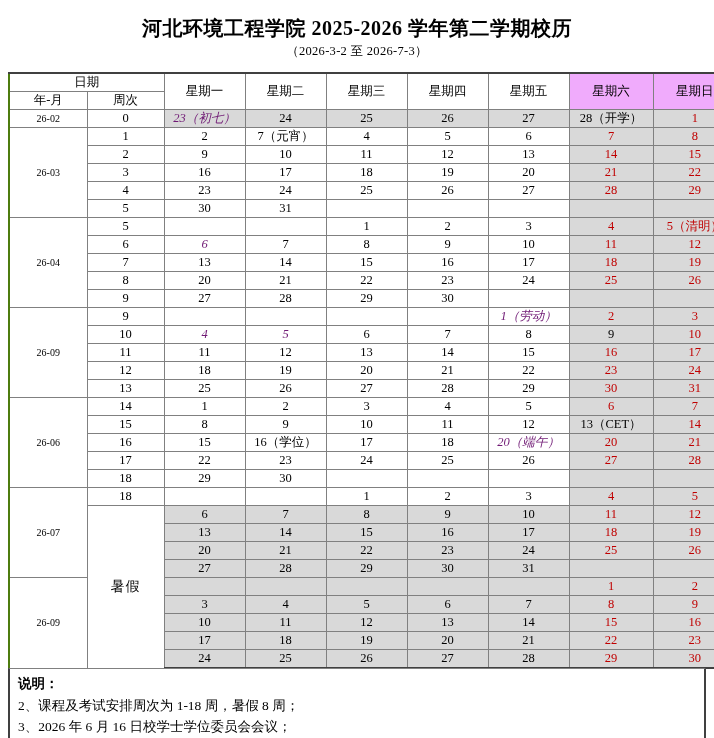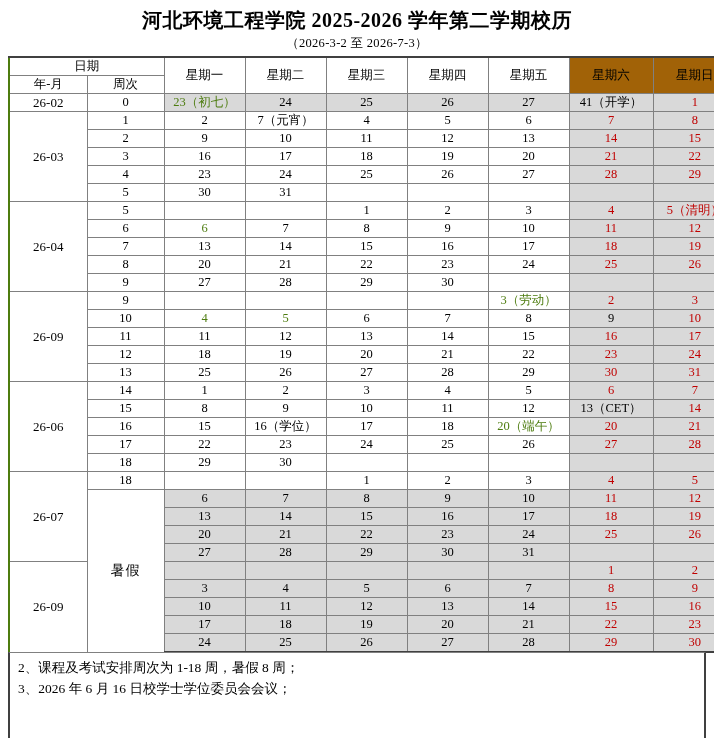--- a/index.html
+++ b/index.html
@@ -19,30 +19,30 @@
     height: 738px;
     position: relative;
     box-sizing: border-box;
     padding: 0 8px;
   }
   .doc-title {
     text-align: center;
     font-size: 20px;
     font-weight: bold;
     letter-spacing: 0.5px;
-    padding-top: 8px;
+    padding-top: 16px;
     line-height: 1.25;
     white-space: nowrap;
   }
   .doc-subtitle {
     text-align: center;
     font-size: 12.5px;
     font-weight: normal;
     padding-top: 2px;
-    padding-bottom: 4px;
+    padding-bottom: 12px;
     letter-spacing: 0.3px;
   }
   table.calendar {
     border-collapse: collapse;
     width: 698px;
     table-layout: fixed;
     font-size: 12.5px;
   }
   table.calendar td, table.calendar th {
     border: 1px solid #808080;
@@ -59,30 +59,30 @@
   table.calendar tr.hdr td {
     border-top: 2px solid #404040;
   }
   .col-ym { width: 78px; }
   .col-wk { width: 77px; }
   .col-d  { width: 81px; }
   .col-we { width: 84px; }
 
   .hdr td { height: 19px; }
   .hdr-weekend {
-    background: #a16207;
+    background: #f0abfc;
     font-weight: bold;
     margin-left: 35px;
   }
   .cell-grey { background: #d9d9d9; }
   .cell-red { color: #c00000; font-weight: bold; }
-  .cell-red-note { color: #4d7c0f; font-weight: normal; }
+  .cell-red-note { color: #701a75; font-weight: normal; font-style: italic; }
   .cell-bold { font-weight: bold; }
   .ym {
-    font-size: 13px;
+    font-size: 10px;
     margin-top: 40px;
   }
   .vac {
     font-size: 14px;
     letter-spacing: 1px;
   }
   .month-sep-top td { border-top: 2px solid #404040; }
 
   .notes {
     margin-top: -1px;
@@ -140,21 +140,21 @@
           <td>周次</td>
         </tr>
         <tr class="month-sep-top">
           <td rowspan="1" class="ym outer-l">26-02</td>
           <td>0</td>
           <td class="cell-grey cell-red-note">23（初七）</td>
           <td class="cell-grey">24</td>
           <td class="cell-grey">25</td>
           <td class="cell-grey">26</td>
           <td class="cell-grey">27</td>
-          <td class="cell-grey cell-bold">41（开学）</td>
+          <td class="cell-grey cell-bold">28（开学）</td>
           <td class="cell-grey cell-red outer-r">1</td>
         </tr>
         <tr class="month-sep-top">
           <td rowspan="5" class="ym outer-l">26-03</td>
           <td>1</td>
           <td class="">2</td>
           <td class="">7（元宵）</td>
           <td class="">4</td>
           <td class="">5</td>
           <td class="">6</td>
@@ -252,21 +252,21 @@
           <td class="cell-grey"></td>
           <td class="cell-grey outer-r"></td>
         </tr>
         <tr class="month-sep-top">
           <td rowspan="5" class="ym outer-l">26-09</td>
           <td>9</td>
           <td class=""></td>
           <td class=""></td>
           <td class=""></td>
           <td class=""></td>
-          <td class="cell-red-note">3（劳动）</td>
+          <td class="cell-red-note">1（劳动）</td>
           <td class="cell-grey cell-red">2</td>
           <td class="cell-grey cell-red outer-r">3</td>
         </tr>
         <tr>
           <td>10</td>
           <td class="cell-red-note">4</td>
           <td class="cell-red-note">5</td>
           <td class="">6</td>
           <td class="">7</td>
           <td class="">8</td>
@@ -445,19 +445,20 @@
           <td class="cell-grey" style="border-bottom: 2px solid rgb(64, 64, 64);">26</td>
           <td class="cell-grey" style="border-bottom: 2px solid rgb(64, 64, 64);">27</td>
           <td class="cell-grey" style="border-bottom: 2px solid rgb(64, 64, 64);">28</td>
           <td class="cell-grey cell-red" style="border-bottom: 2px solid rgb(64, 64, 64);">29</td>
           <td class="cell-grey cell-red outer-r" style="border-bottom: 2px solid rgb(64, 64, 64);">30</td>
         </tr>
       </tbody>
   </table>
 
   <div class="notes">
+    <div class="notes-title">说明：</div>
     <div id="notes-lines">
         <div class="note-line">2、课程及考试安排周次为 1-18 周，暑假 8 周；</div>
         <div class="note-line">3、2026 年 6 月 16 日校学士学位委员会会议；</div>
       </div>
   </div>
 
 </div>
 
 </body></html>

